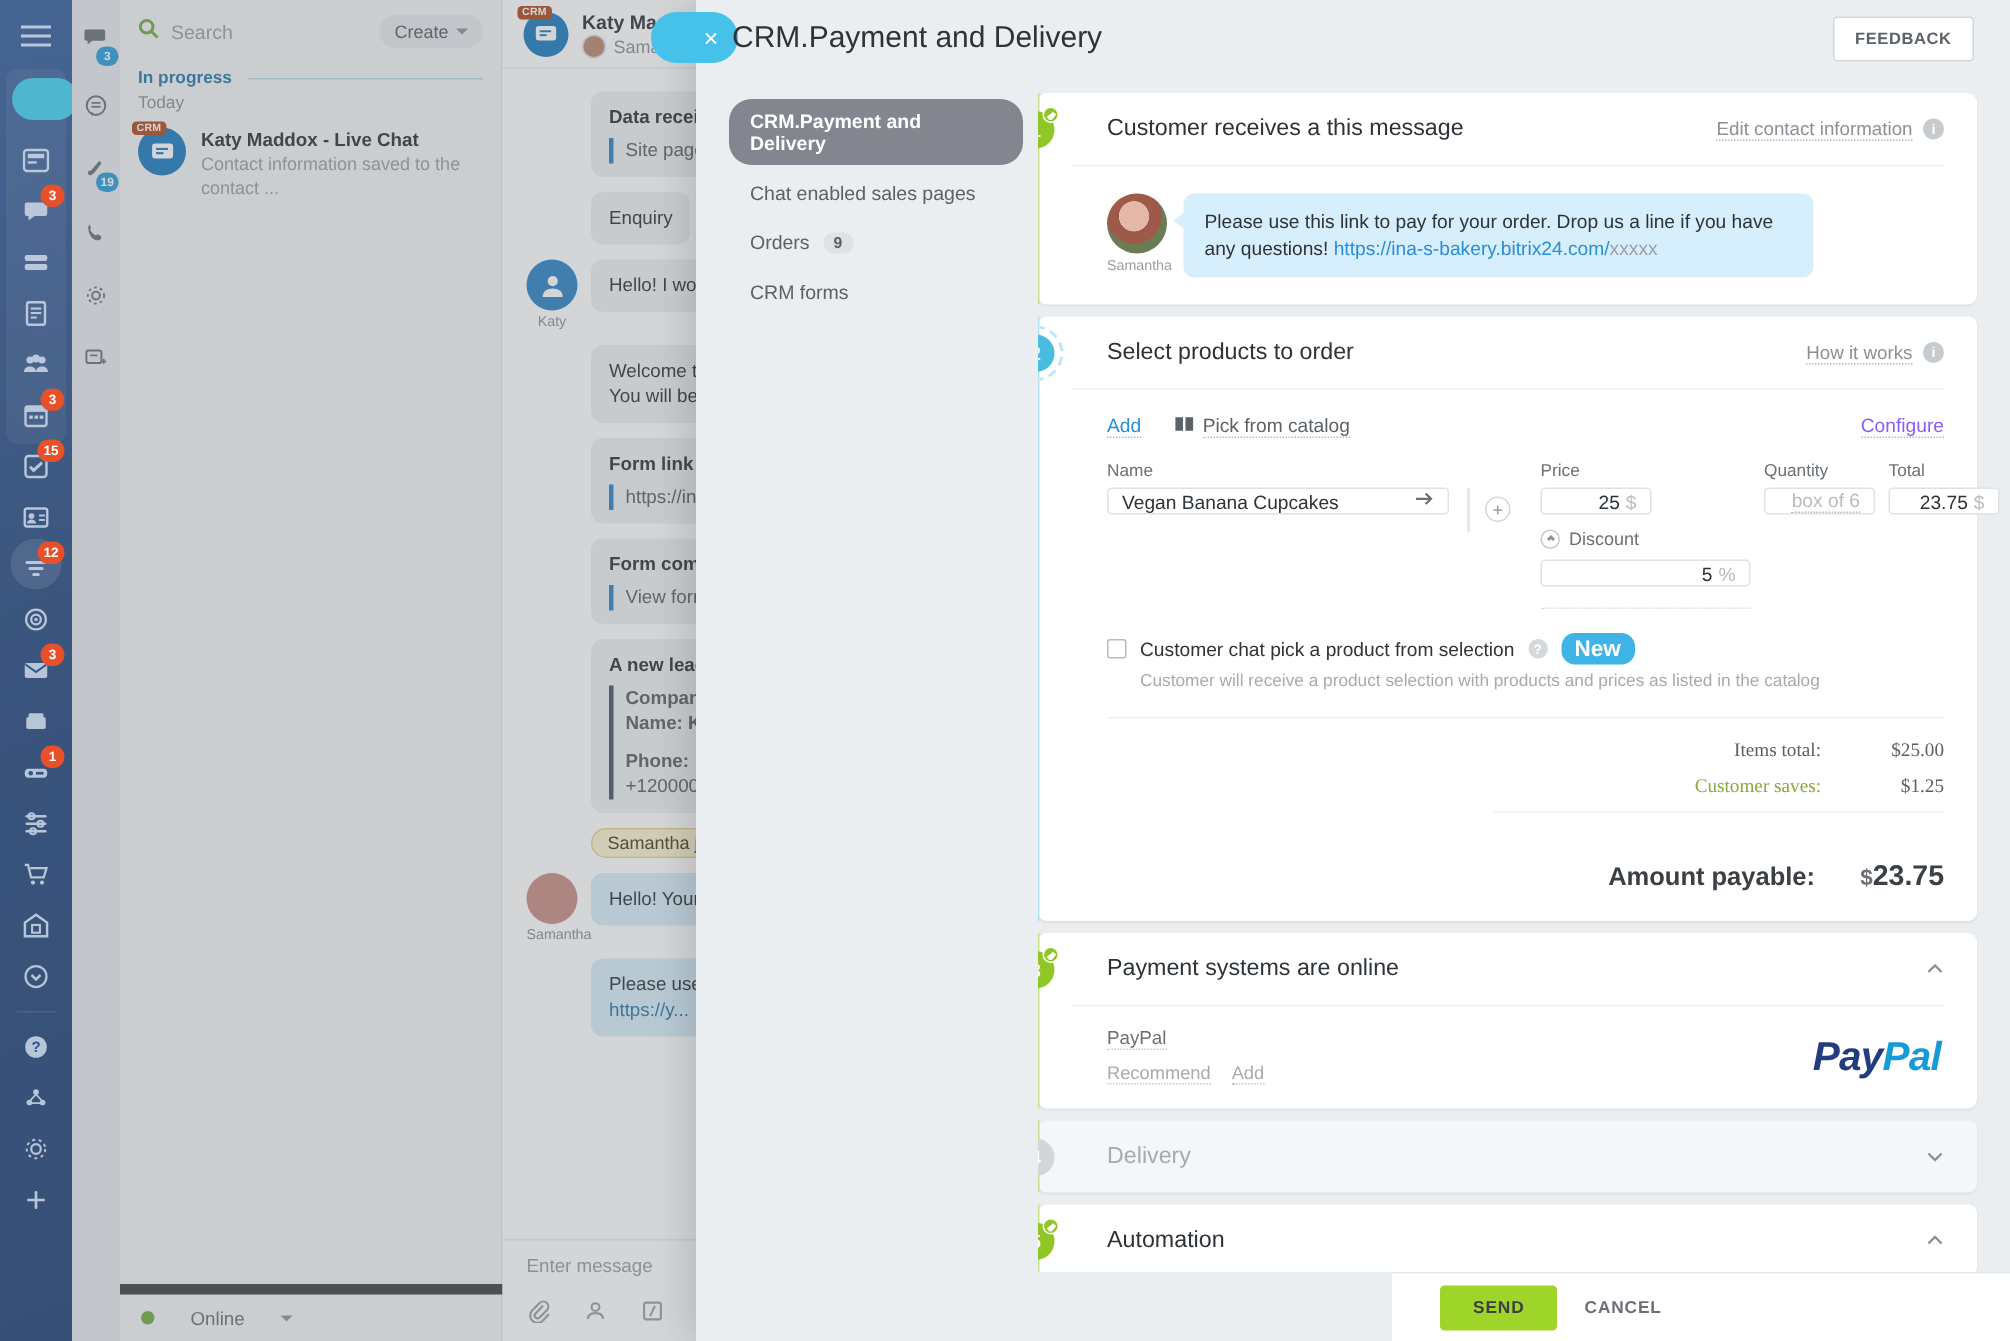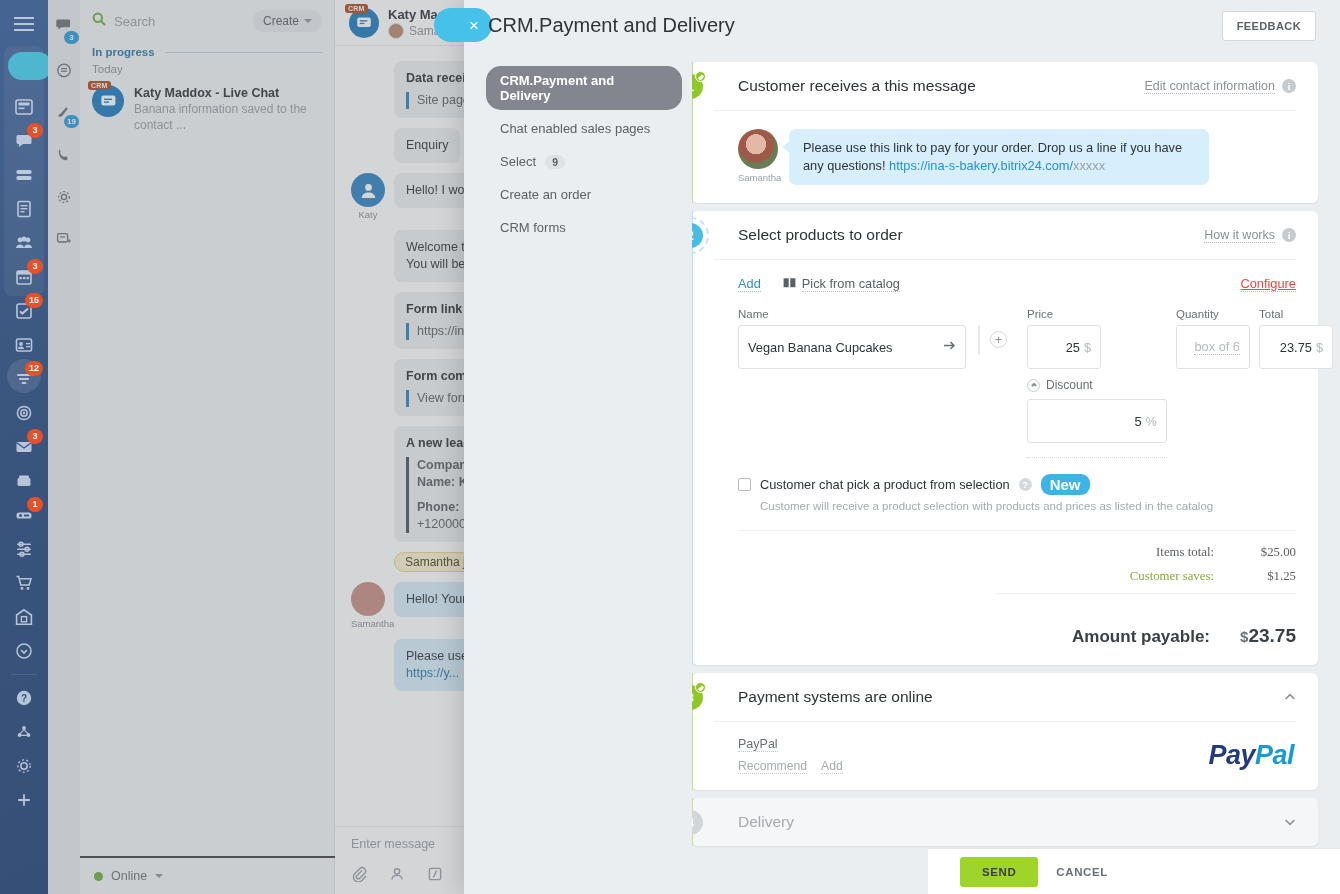--- a/index.html
+++ b/index.html
@@ -96,22 +96,22 @@
   .cl-av-circ svg { width: 17px; height: 17px; fill: #fff; }
   .cl-crm {
     position:absolute; left:-4px; top:-4px; background:#b14a1e; color:#fff;
     font-size: 7px; font-weight:700; padding: 1px 3px; border-radius: 3px;
     letter-spacing:.2px;
   }
   .cl-name { font-size: 12.5px; font-weight: 700; color: #2e3338; line-height: 16px; }
   .cl-sub { font-size: 12px; color: #9aa0a6; line-height: 16px; }
   .cl-status {
     position: absolute; left: 0; bottom: 0; width: 255px; height: 38px;
-    border-top: 2px solid #404040;
-    display: flex; align-items: center; gap: 8px; padding: 0 14px; text-align: right;
+    border-top: 7px solid #404040;
+    display: flex; align-items: center; gap: 24px; padding: 0 14px; text-align: right;
   }
   .cl-dot { width: 9px; height: 9px; border-radius: 50%; background: #6fae3f; }
   .cl-online { font-size: 12.5px; color: #6a7075; }
 
   
   .conv { position: absolute; left: 335px; top: 0; width: 465px; height: 894px; background: #fff; }
   .conv-head {
     height: 46px; display: flex; align-items: center; gap: 9px; padding: 0 14px;
     border-bottom: 1px solid #eceef0;
   }
@@ -243,26 +243,26 @@
     border-right: 8px solid #d7eefc;
   }
   .b2-link { color:#2a8fd0; }
   .b2-x { color:#9aa0a6; }
 
   .tools-row { display:flex; align-items:center; padding: 2px 0 16px 0; font-size:12.8px; }
   .t-add { color:#2a8fd0; border-bottom:1px dotted #8fc4e6; }
   .t-pick { display:flex;align-items:center;gap:6px; color:#5b6166; margin-left: 22px; }
   .t-pick span.lbl { border-bottom:1px dotted #b6bbbf; }
   .t-pick svg { width:13px;height:13px;fill:#5b6166; }
-  .t-conf { margin-left:auto; color:#ef4444; border-bottom:1px dotted #b6bbbf;text-decoration:underline; }
+  .t-conf { margin-left:auto; color:#8b5cf6; border-bottom:1px dotted #b6bbbf; }
 
   .prow { display:flex; align-items:flex-start; gap:0; }
   .fld-label { font-size:11.5px; color:#6a7075; margin-bottom:5px; }
   .inp {
-    border:1px solid #dfe2e4; border-radius:3px; height:44px;
+    border:1px solid #dfe2e4; border-radius:3px; height:18px;
     display:flex; align-items:center; padding: 0 9px; font-size:12.8px; color:#2e3338;
     background:#fff;
   }
   .inp.name { width: 228px; justify-content:space-between; }
   .inp.ph { color:#b7bcc0; }
   .arrow-r { width:13px;height:13px;stroke:#6a7075;stroke-width:1.5;fill:none; }
   .thumb {
     width:30px;height:30px;border-radius:2px; margin-left: 12px; margin-top: 17px;
     background: linear-gradient(150deg,#e8e4dc 0 22%, #c98b4f 23% 60%, #7d9a55 61% 78%, #d8d4cc 79% 100%);
     border:1px solid #e6e8ea;
@@ -591,21 +591,21 @@
           <svg viewBox="0 0 17 17">
               <rect x="1.4" y="2.6" width="14" height="10" rx="2"></rect>
               <rect x="4" y="5.6" width="8" height="1.4" fill="#1e7cbf"></rect>
               <rect x="4" y="8.4" width="5" height="1.4" fill="#1e7cbf"></rect>
             </svg>
         </div>
         <span class="cl-crm">CRM</span>
       </div>
       <div>
         <div class="cl-name">Katy Maddox - Live Chat</div>
-        <div class="cl-sub">Banana information saved to the contact ...</div>
+        <div class="cl-sub">Contact information saved to the contact ...</div>
       </div>
     </div>
 
     <div class="cl-status">
       <span class="cl-dot"></span>
       <span class="cl-online">Online</span>
       <span class="cl-caret"></span>
     </div>
   </div>
 
@@ -759,25 +759,22 @@
     <div class="slider-body">
 
       <div class="menu">
         <div class="menu-item active">
           <span>CRM.Payment and Delivery</span>
         </div>
         <div class="menu-item">
           <span>Chat enabled sales pages</span>
         </div>
         <div class="menu-item">
-          <span>Select</span>
+          <span>Orders</span>
           <span class="menu-count">9</span>
-        </div>
-        <div class="menu-item">
-          <span>Create an order</span>
         </div>
         <div class="menu-item">
           <span>CRM forms</span>
         </div>
       </div>
 
       <div class="content">
 
         <div class="card">
           <div class="spine"></div>

